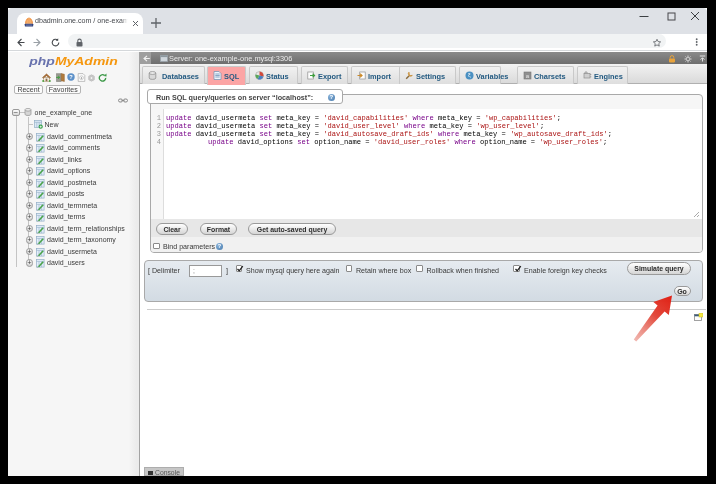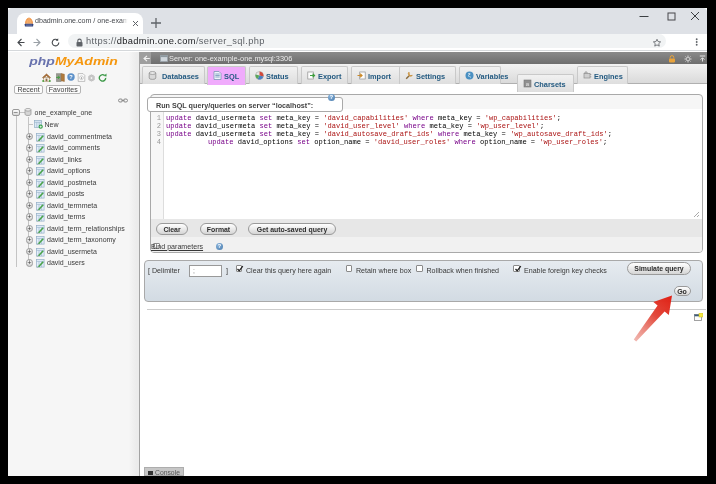--- a/index.html
+++ b/index.html
@@ -27,26 +27,26 @@
   .pm{position:absolute;width:7.5px;height:7.5px;border:1px solid #999;border-radius:2px;background:linear-gradient(#fdfdfd,#d8d8d8);color:#555;font-size:8px;line-height:5.2px;text-align:center;}
   .pmc{position:absolute;width:7.5px;height:7.5px;border:1px solid #999;border-radius:50%;background:linear-gradient(#fdfdfd,#d0d0d0);color:#444;font-size:7.5px;line-height:6px;text-align:center;}
   .vline{position:absolute;width:1px;background:#c4c4c4;}
   .hline{position:absolute;height:1px;background:#c4c4c4;}
   
   #main{position:absolute;left:140px;top:51.5px;width:567px;height:424.5px;background:#fff;}
   #serverbar{position:absolute;left:140px;top:51.5px;width:567px;height:12.5px;background:linear-gradient(#8a8a8a,#6e6e6e);}
   #servertext{position:absolute;left:169px;top:53.8px;font-size:7.4px;color:#ececec;white-space:nowrap;}
   #tabbar{position:absolute;left:140px;top:64px;width:567px;height:20px;background:linear-gradient(#f2f2f2,#dadada);border-bottom:1px solid #b0b0b0;}
   .ptab{position:absolute;top:65.8px;height:18.2px;border:1px solid #c9c9c9;border-bottom:none;border-radius:2px 2px 0 0;background:linear-gradient(#f1f1f1,#dedede);text-align:center;}
-  .ptab.active{background:#f0abfc;height:19.2px;}
+  .ptab.active{background:#fca5a5;height:19.2px;}
   .ptab .lbl{position:absolute;left:16px;top:5px;font-size:7.4px;font-weight:bold;color:#235a81;white-space:nowrap;}
   .ptab svg{position:absolute;left:5px;top:3.8px;}
   
   #fs1{position:absolute;left:150px;top:94px;width:553px;height:159px;border:1px solid #a9a9a9;border-radius:4px;background:#f6f6f6;}
-  #legend{position:absolute;left:147px;top:89px;width:196px;height:15px;background:#fff;border:1px solid #a9a9a9;border-radius:3px;margin-top:8px;}
+  #legend{position:absolute;left:147px;top:89px;width:196px;height:15px;background:#fff;border:1px solid #a9a9a9;border-radius:3px;}
   #legend span{position:absolute;left:8px;top:3.3px;font-size:7.2px;font-weight:bold;color:#444;white-space:nowrap;}
   #cm{position:absolute;left:151px;top:109px;width:551px;height:109.5px;background:#fff;}
   #gutter{position:absolute;left:151px;top:109px;width:13px;height:109.5px;background:#f7f7f7;border-right:1px solid #ddd;}
   .ln{position:absolute;width:10px;text-align:right;font-family:"Liberation Mono",monospace;font-size:7.1px;color:#999;}
   .code{position:absolute;left:166px;font-family:"Liberation Mono",monospace;font-size:7.09px;color:#000;white-space:pre;}
   .code .k{color:#770088;}
   .code .s{color:#aa1111;}
   #fs1foot{position:absolute;left:151px;top:218.5px;width:551px;height:33.5px;background:linear-gradient(#e7e7e7 54%,#f1f1f1 55%);border-radius:0 0 3px 3px;}
   .pbtn{position:absolute;border:1px solid #9a9a9a;border-radius:7px;background:linear-gradient(#ffffff,#d5d5d5);font-size:6.9px;font-weight:bold;color:#2d2d2d;text-align:center;}
   .smalltext{position:absolute;font-size:7.1px;color:#383838;white-space:nowrap;}
@@ -103,21 +103,20 @@
   <svg class="abs" style="left:51px;top:37.5px" width="9" height="9" viewBox="0 0 9 9">
       <path d="M7.8 4.5 A3.3 3.3 0 1 1 6.8 2.2" stroke="#45494d" stroke-width="1.1" fill="none"></path>
       <path d="M7.2 0.2 L7.2 2.8 L4.6 2.8" fill="#45494d" stroke="none"></path>
     </svg>
   <div id="urlpill"></div>
 
   <svg class="abs" style="left:74.5px;top:38px" width="9" height="10" viewBox="0 0 9 10">
       <rect x="1.5" y="4" width="6" height="4.5" rx="0.8" fill="#5f6368"></rect>
       <path d="M2.8 4 V2.8 A1.7 1.7 0 0 1 6.2 2.8 V4" stroke="#5f6368" stroke-width="1.1" fill="none"></path>
     </svg>
-  <div class="urltext">https://<b>dbadmin.one.com</b>/server_sql.php</div>
 
   <svg class="abs" style="left:651.5px;top:37.8px" width="10" height="10" viewBox="0 0 24 24">
       <path d="M12 3 l2.6 5.6 6.1 0.7 -4.5 4.2 1.2 6 -5.4-3 -5.4 3 1.2-6 -4.5-4.2 6.1-0.7 z" fill="none" stroke="#5f6368" stroke-width="2"></path>
     </svg>
 
   <svg class="abs" style="left:694.8px;top:38.2px" width="3.4" height="8" viewBox="0 0 3.4 8">
       <circle cx="1.7" cy="1.2" r="0.95" fill="#5f6368"></circle>
       <circle cx="1.7" cy="4" r="0.95" fill="#5f6368"></circle>
       <circle cx="1.7" cy="6.8" r="0.95" fill="#5f6368"></circle>
     </svg>
@@ -350,21 +349,21 @@
         </svg>
         <span class="lbl">Settings</span>
       </div>
     <div class="ptab" style="left:459px;width:42px;">
         <svg width="9" height="9" viewBox="0 0 9 9">
           <circle cx="4.5" cy="4.5" r="4" fill="#4a90c2"></circle>
           <text x="4.5" y="6.4" text-anchor="middle" font-size="5.5" fill="#fff" font-family="Liberation Mono">ξ</text>
         </svg>
         <span class="lbl">Variables</span>
       </div>
-    <div class="ptab" style="left:517px;width:57px;margin-top:8px;">
+    <div class="ptab" style="left:517px;width:57px;">
         <svg width="9" height="9" viewBox="0 0 9 9">
           <rect x="1" y="1" width="7" height="7" fill="#8f8f8f" stroke="#777" stroke-width="0.6"></rect>
           <text x="4.5" y="6.9" text-anchor="middle" font-size="6" fill="#e8e8e8" font-family="Liberation Sans">a</text>
         </svg>
         <span class="lbl">Charsets</span>
       </div>
     <div class="ptab" style="left:577px;width:51px;">
         <svg width="9" height="9" viewBox="0 0 9 9">
           <rect x="1" y="2.5" width="6" height="4.5" fill="#cfcfcf" stroke="#8f8f8f" stroke-width="0.7"></rect>
           <path d="M2 2.5 V1 H4 V2.5 M7 3.5 H8.3 M7 5.8 H8.3" stroke="#8f8f8f" stroke-width="0.8" fill="none"></path>
@@ -392,32 +391,32 @@
   </div>
 
   <svg class="abs" style="left:693px;top:211px" width="7" height="7" viewBox="0 0 7 7">
       <path d="M6 1 L1 6 M6 4 L4 6" stroke="#aaa" stroke-width="1"></path>
     </svg>
   <div id="fs1foot"></div>
   <div class="pbtn" style="left:156px;top:222.5px;width:32px;height:12px;line-height:11px;">Clear</div>
   <div class="pbtn" style="left:200px;top:222.5px;width:37px;height:12px;line-height:11px;">Format</div>
   <div class="pbtn" style="left:248px;top:222.5px;width:88px;height:12px;line-height:11px;">Get auto-saved query</div>
   <div class="cb" style="left:153px;top:242.7px;"></div>
-  <div class="smalltext" style="left:151px;top:242.5px;text-decoration:underline;">Bind parameters</div>
+  <div class="smalltext" style="left:163px;top:242.5px;">Bind parameters</div>
   <div class="helpicon" style="left:216px;top:242.5px;">?</div>
 
   <div id="fs2"></div>
   <div class="smalltext" style="left:148px;top:266.5px;">[ Delimiter</div>
   <div id="delim">;</div>
   <div class="smalltext" style="left:226px;top:266.5px;">]</div>
   <div class="cb" style="left:235.5px;top:265px;"></div>
   <svg class="abs" style="left:236px;top:264.5px" width="8" height="8" viewBox="0 0 8 8">
       <path d="M1.5 4 L3.2 5.8 L6.8 1.2" stroke="#222" stroke-width="1.3" fill="none"></path>
     </svg>
-  <div class="smalltext" style="left:246px;top:266.5px;">Clear this query here again</div>
+  <div class="smalltext" style="left:246px;top:266.5px;">Show mysql query here again</div>
   <div class="cb" style="left:345.5px;top:265px;"></div>
   <div class="smalltext" style="left:356px;top:266.5px;">Retain where box</div>
   <div class="cb" style="left:416px;top:265px;"></div>
   <div class="smalltext" style="left:426.5px;top:266.5px;">Rollback when finished</div>
   <div class="cb" style="left:513px;top:265px;"></div>
   <svg class="abs" style="left:513.5px;top:264.5px" width="8" height="8" viewBox="0 0 8 8">
       <path d="M1.5 4 L3.2 5.8 L6.8 1.2" stroke="#222" stroke-width="1.3" fill="none"></path>
     </svg>
   <div class="smalltext" style="left:524px;top:266.5px;">Enable foreign key checks</div>
   <div class="pbtn" style="left:627px;top:262px;width:64px;height:13px;line-height:12px;">Simulate query</div>

